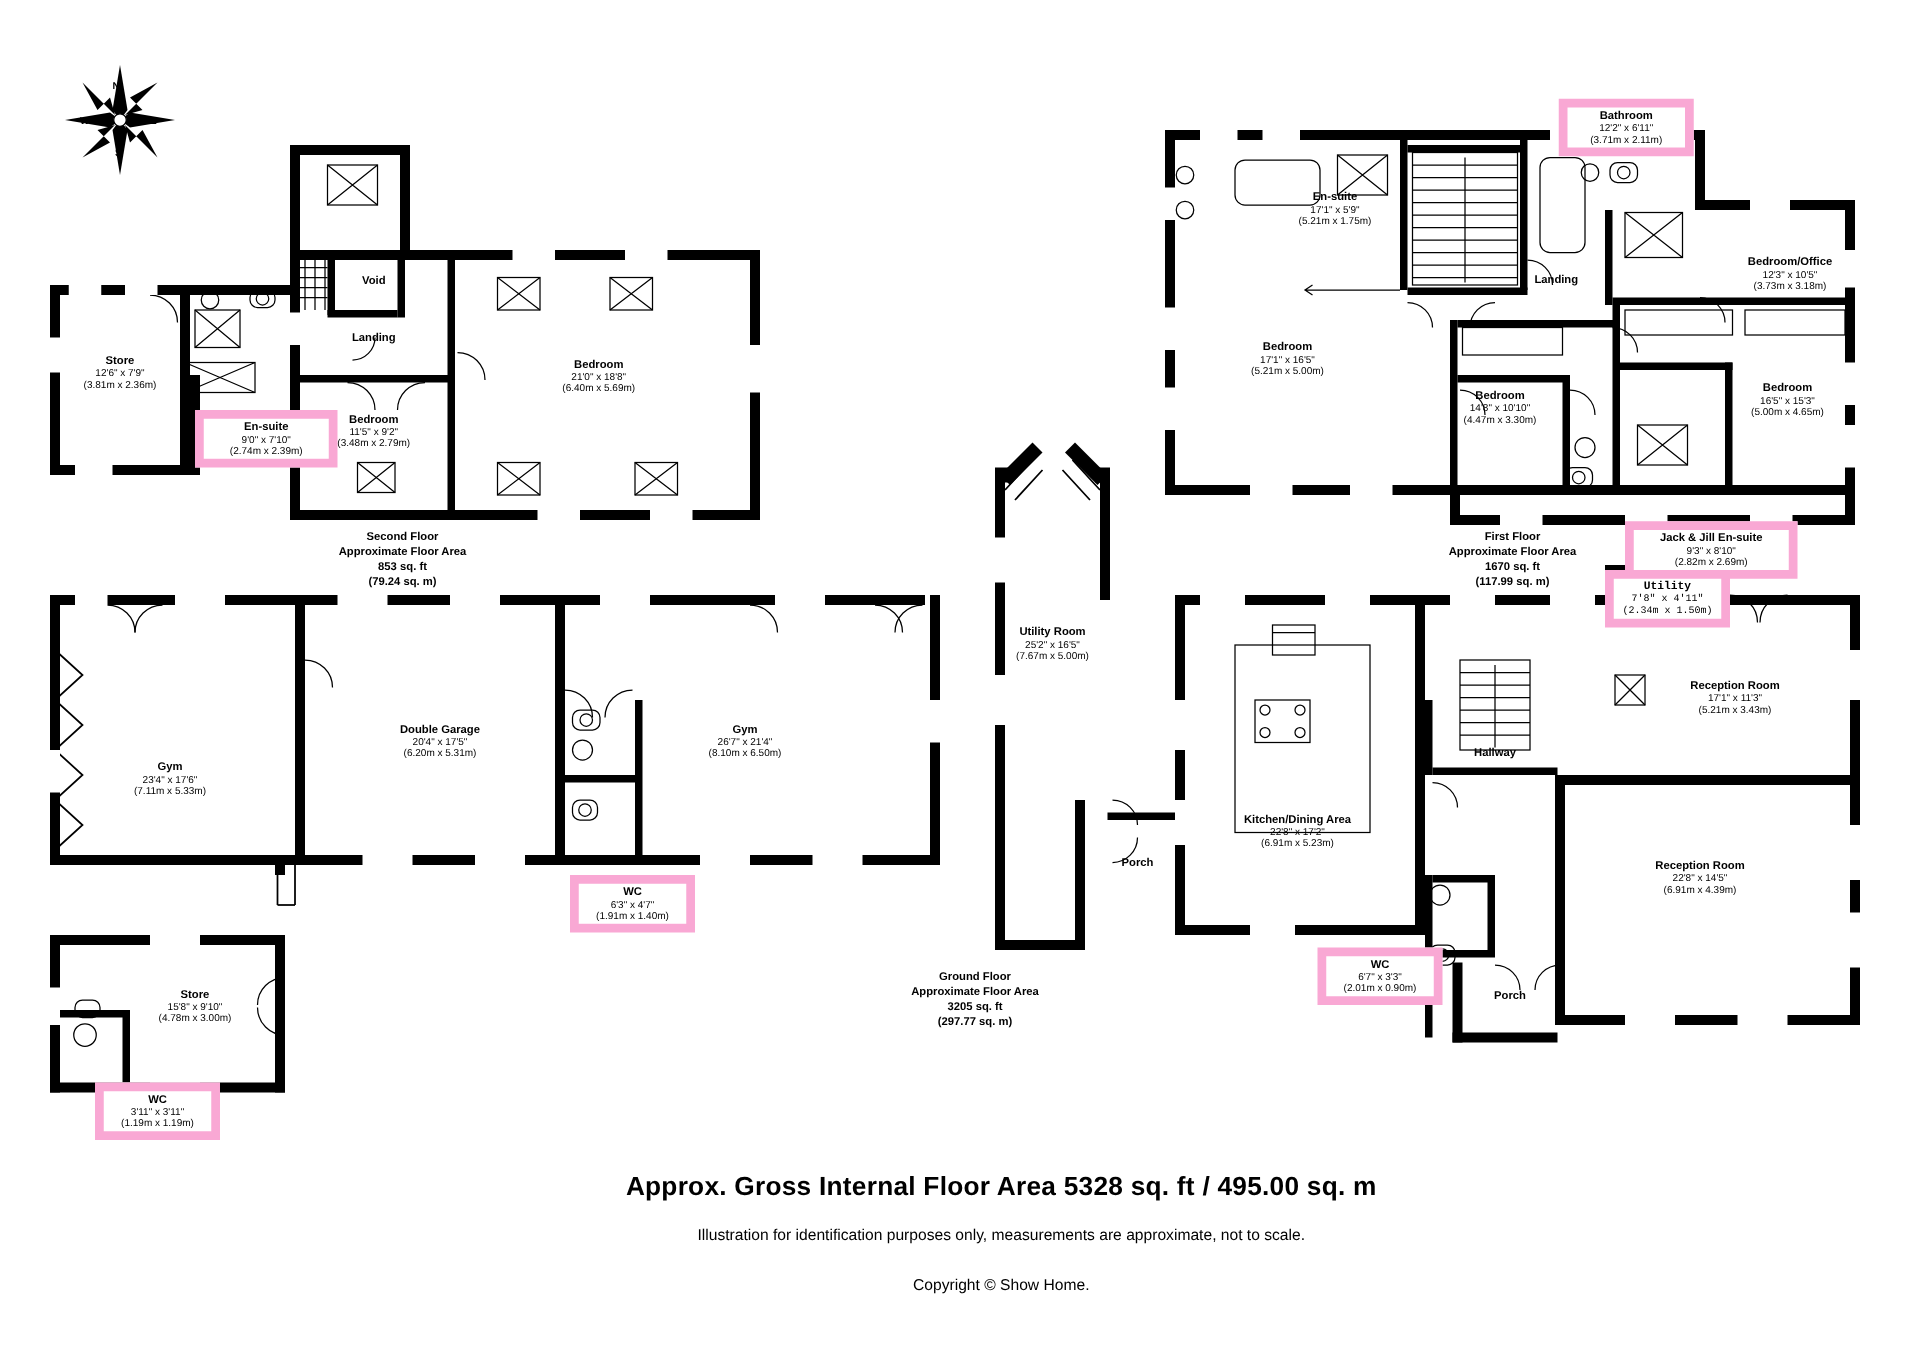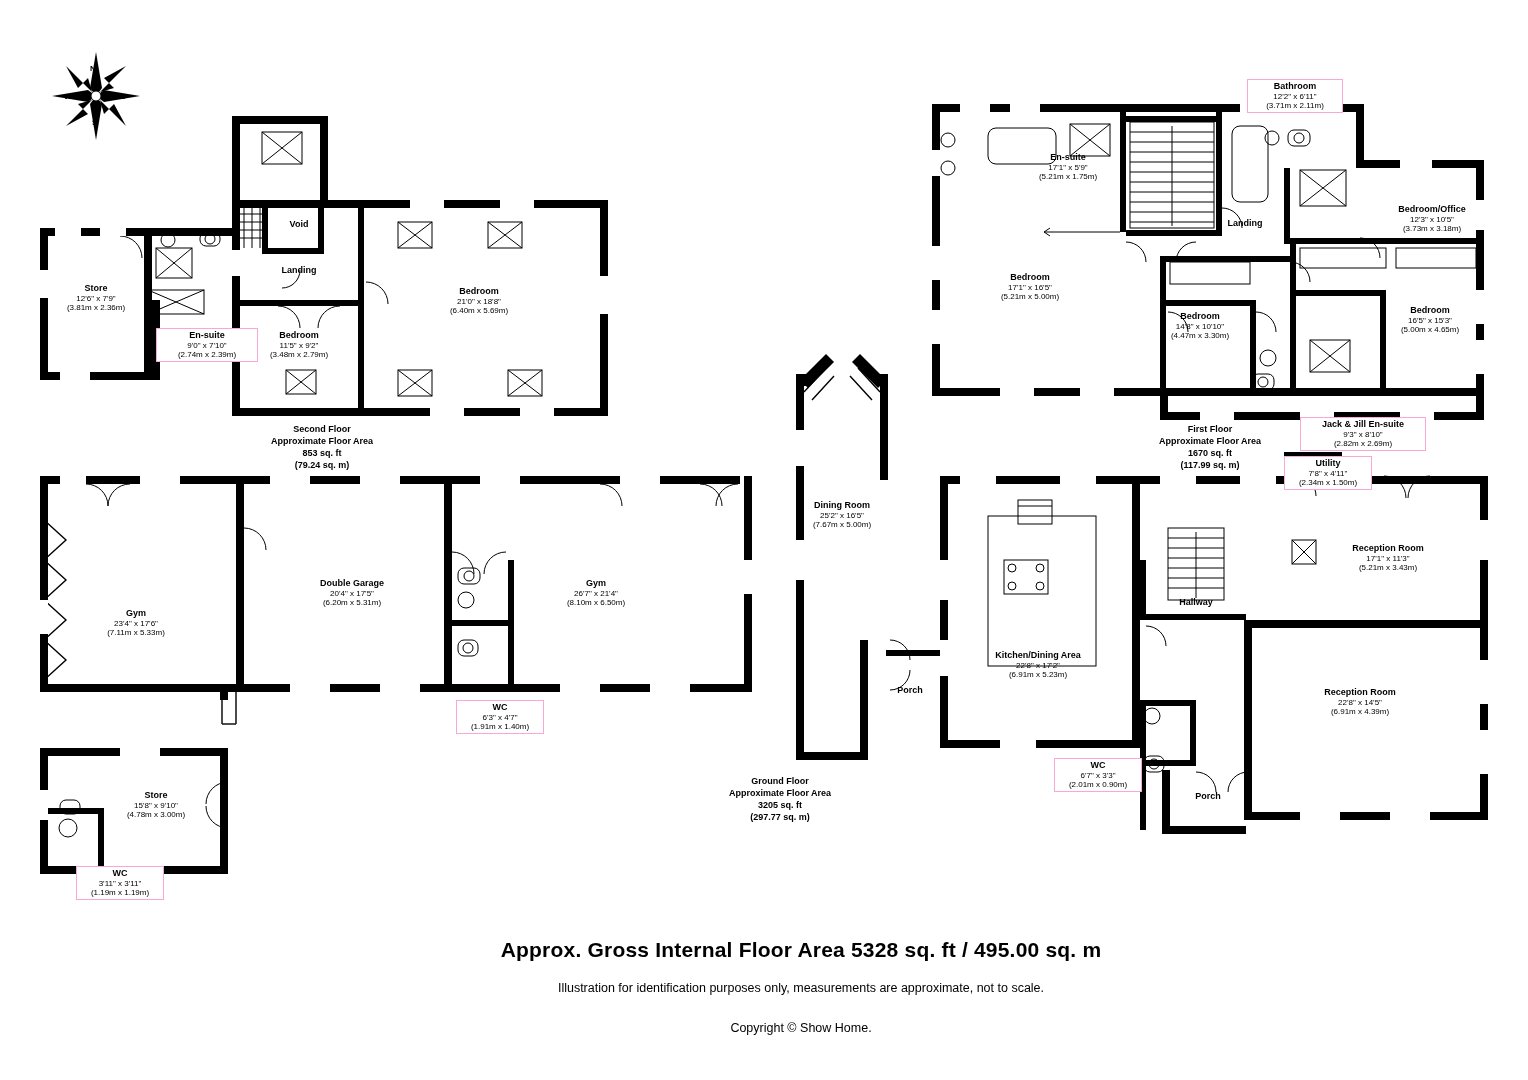--- a/index.html
+++ b/index.html
@@ -32,21 +32,21 @@
   }
   .lbl .d1 {
     font-size: 8px;
     display: block;
   }
   .lbl .d2 {
     font-size: 8px;
     display: block;
   }
   .boxed {
-    border: 1px solid #f9a8d4;
+    border: 7px solid #f9a8d4;
     background: #fff;
     padding: 1px 4px 2px 4px;
   }
   .floorblock {
     position: absolute;
     text-align: center;
     font-weight: bold;
     font-size: 9px;
     line-height: 1.35;
     white-space: nowrap;
@@ -536,21 +536,21 @@
     <span class="d2">(2.82m x 2.69m)</span>
   </div>
 
   <div class="floorblock" style="left:1110px; top:423px; width:200px;">
     <span>First Floor</span><br>
     <span>Approximate Floor Area</span><br>
     <span>1670 sq. ft</span><br>
     <span>(117.99 sq. m)</span>
   </div>
 
-  <div class="lbl boxed" style="left:1284px; top:456px; width:78px;">
+  <div class="lbl boxed" style="left:1284px; top:456px; width:78px;font-family:Liberation Mono, monospace;">
     <span class="nm">Utility</span>
     <span class="d1">7'8" x 4'11"</span>
     <span class="d2">(2.34m x 1.50m)</span>
   </div>
 
   <div class="lbl" style="left:84px; top:608px; width:104px;">
     <span class="nm">Gym</span>
     <span class="d1">23'4" x 17'6"</span>
     <span class="d2">(7.11m x 5.33m)</span>
   </div>
@@ -579,21 +579,21 @@
     <span class="d2">(4.78m x 3.00m)</span>
   </div>
 
   <div class="lbl boxed" style="left:76px; top:866px; width:78px;">
     <span class="nm">WC</span>
     <span class="d1">3'11" x 3'11"</span>
     <span class="d2">(1.19m x 1.19m)</span>
   </div>
 
   <div class="lbl" style="left:790px; top:500px; width:104px;">
-    <span class="nm">Dining Room</span>
+    <span class="nm">Utility Room</span>
     <span class="d1">25'2" x 16'5"</span>
     <span class="d2">(7.67m x 5.00m)</span>
   </div>
 
   <div class="lbl" style="left:978px; top:650px; width:120px;">
     <span class="nm">Kitchen/Dining Area</span>
     <span class="d1">22'8" x 17'2"</span>
     <span class="d2">(6.91m x 5.23m)</span>
   </div>
 

